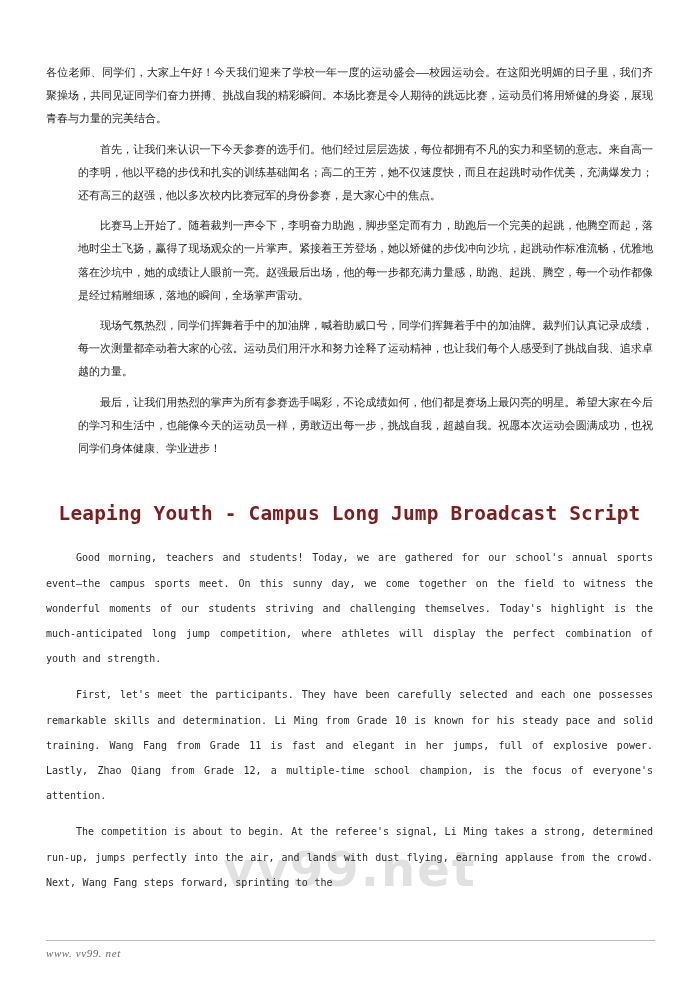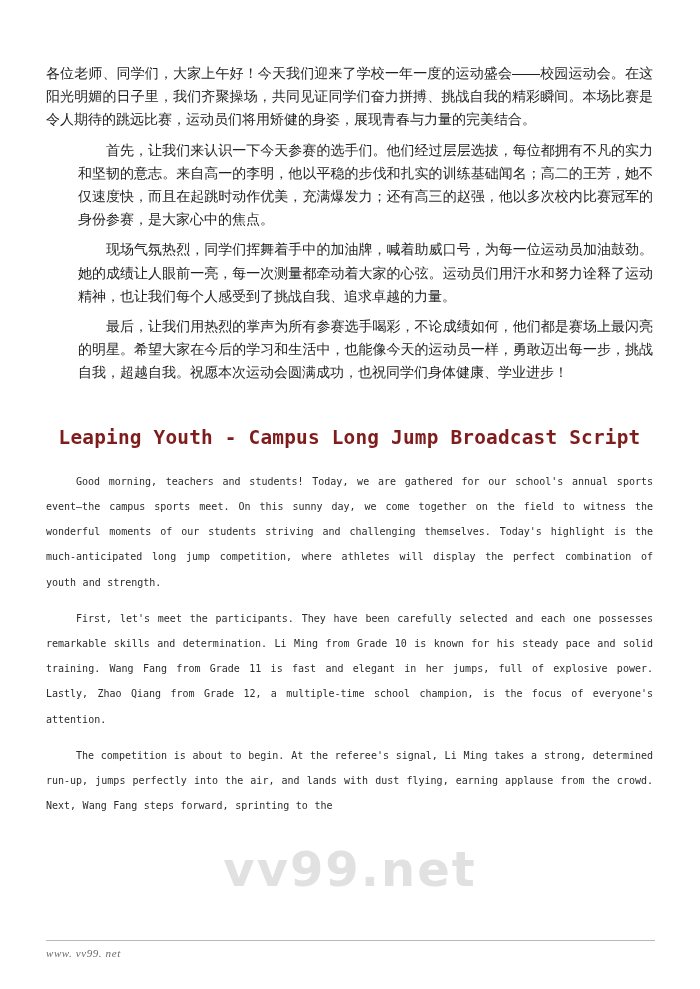--- a/index.html
+++ b/index.html
@@ -67,22 +67,22 @@
     line-height: 1.5;
     color: #141414;
   }
 
   
   .cn-block {
     margin-top: 16px;
   }
   p.cn {
     margin: 0 0 7px 0;
-    font-family: Liberation Sans, sans-serif;
-    font-size: 14px;
+    font-family: Liberation Mono, monospace;
+    font-size: 11px;
     line-height: 23.2px;
     text-align: justify;
     text-justify: inter-ideograph;
     color: #1f1f1f;
     letter-spacing: 0;
   }
   p.cn.indent {
     text-indent: 2em;
     margin-left: 32px;
   }
@@ -148,21 +148,22 @@
 <div id="page">
 
   <div id="watermark">vv99.net</div>
 
   <div id="content">
 
 
     <div class="cn-block">
       <p class="cn">各位老师、同学们，大家上午好！今天我们迎来了学校一年一度的运动盛会——校园运动会。在这阳光明媚的日子里，我们齐聚操场，共同见证同学们奋力拼搏、挑战自我的精彩瞬间。本场比赛是令人期待的跳远比赛，运动员们将用矫健的身姿，展现青春与力量的完美结合。</p>
       <p class="cn indent">首先，让我们来认识一下今天参赛的选手们。他们经过层层选拔，每位都拥有不凡的实力和坚韧的意志。来自高一的李明，他以平稳的步伐和扎实的训练基础闻名；高二的王芳，她不仅速度快，而且在起跳时动作优美，充满爆发力；还有高三的赵强，他以多次校内比赛冠军的身份参赛，是大家心中的焦点。</p>
-      <p class="cn indent">现场气氛热烈，同学们挥舞着手中的加油牌，喊着助威口号，为每一位运动员加油鼓劲。她的成绩让人眼前一亮，每一次测量都牵动着大家的心弦。运动员们用汗水和努力诠释了运动精神，也让我们每个人感受到了挑战自我、追求卓越的力量。</p>
+      <p class="cn indent">比赛马上开始了。随着裁判一声令下，李明奋力助跑，脚步坚定而有力，助跑后一个完美的起跳，他腾空而起，落地时尘土飞扬，赢得了现场观众的一片掌声。紧接着王芳登场，她以矫健的步伐冲向沙坑，起跳动作标准流畅，优雅地落在沙坑中，她的成绩让人眼前一亮。赵强最后出场，他的每一步都充满力量感，助跑、起跳、腾空，每一个动作都像是经过精雕细琢，落地的瞬间，全场掌声雷动。</p>
+      <p class="cn indent">现场气氛热烈，同学们挥舞着手中的加油牌，喊着助威口号，同学们挥舞着手中的加油牌。裁判们认真记录成绩，每一次测量都牵动着大家的心弦。运动员们用汗水和努力诠释了运动精神，也让我们每个人感受到了挑战自我、追求卓越的力量。</p>
       <p class="cn indent">最后，让我们用热烈的掌声为所有参赛选手喝彩，不论成绩如何，他们都是赛场上最闪亮的明星。希望大家在今后的学习和生活中，也能像今天的运动员一样，勇敢迈出每一步，挑战自我，超越自我。祝愿本次运动会圆满成功，也祝同学们身体健康、学业进步！</p>
     </div>
 
     <h2 class="en-title">Leaping Youth - Campus Long Jump Broadcast Script</h2>
 
     <div class="en-block">
       <p class="en">Good morning, teachers and students! Today, we are gathered for our school's annual sports event—the campus sports meet. On this sunny day, we come together on the field to witness the wonderful moments of our students striving and challenging themselves. Today's highlight is the much-anticipated long jump competition, where athletes will display the perfect combination of youth and strength.</p>
       <p class="en">First, let's meet the participants. They have been carefully selected and each one possesses remarkable skills and determination. Li Ming from Grade 10 is known for his steady pace and solid training. Wang Fang from Grade 11 is fast and elegant in her jumps, full of explosive power. Lastly, Zhao Qiang from Grade 12, a multiple-time school champion, is the focus of everyone's attention.</p>
       <p class="en clipped">The competition is about to begin. At the referee's signal, Li Ming takes a strong, determined run-up, jumps perfectly into the air, and lands with dust flying, earning applause from the crowd. Next, Wang Fang steps forward, sprinting to the</p>
     </div>

